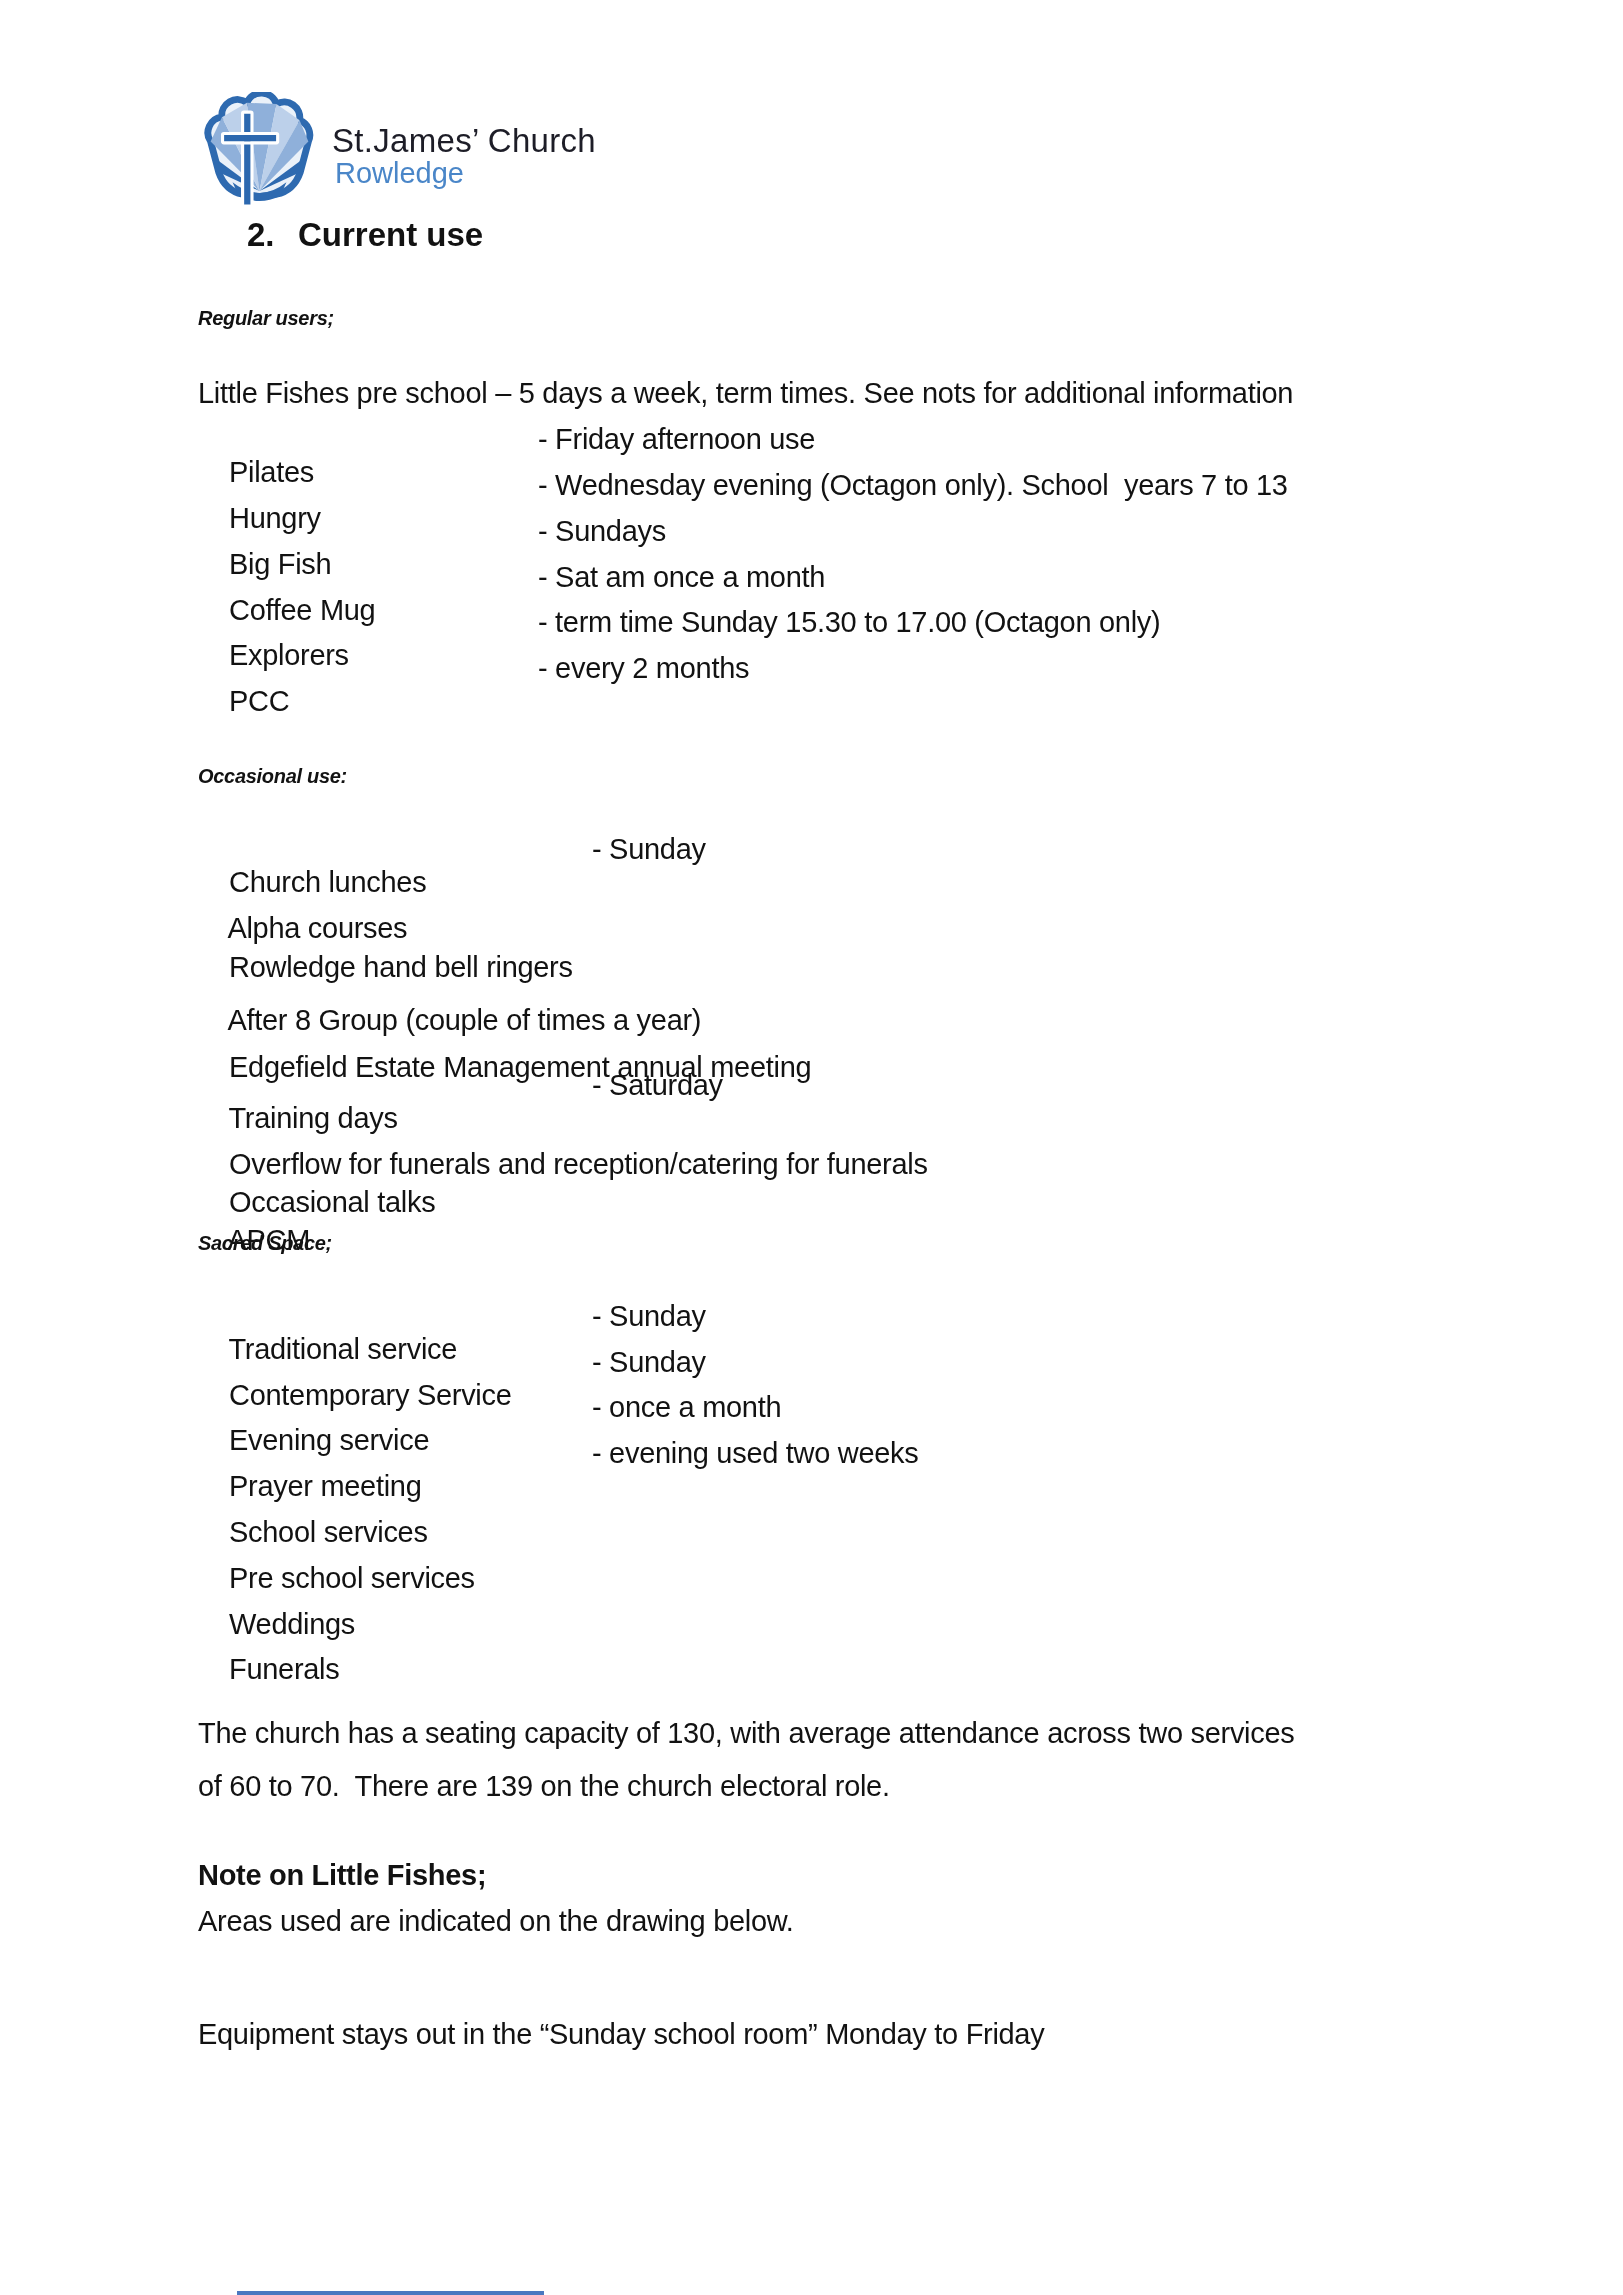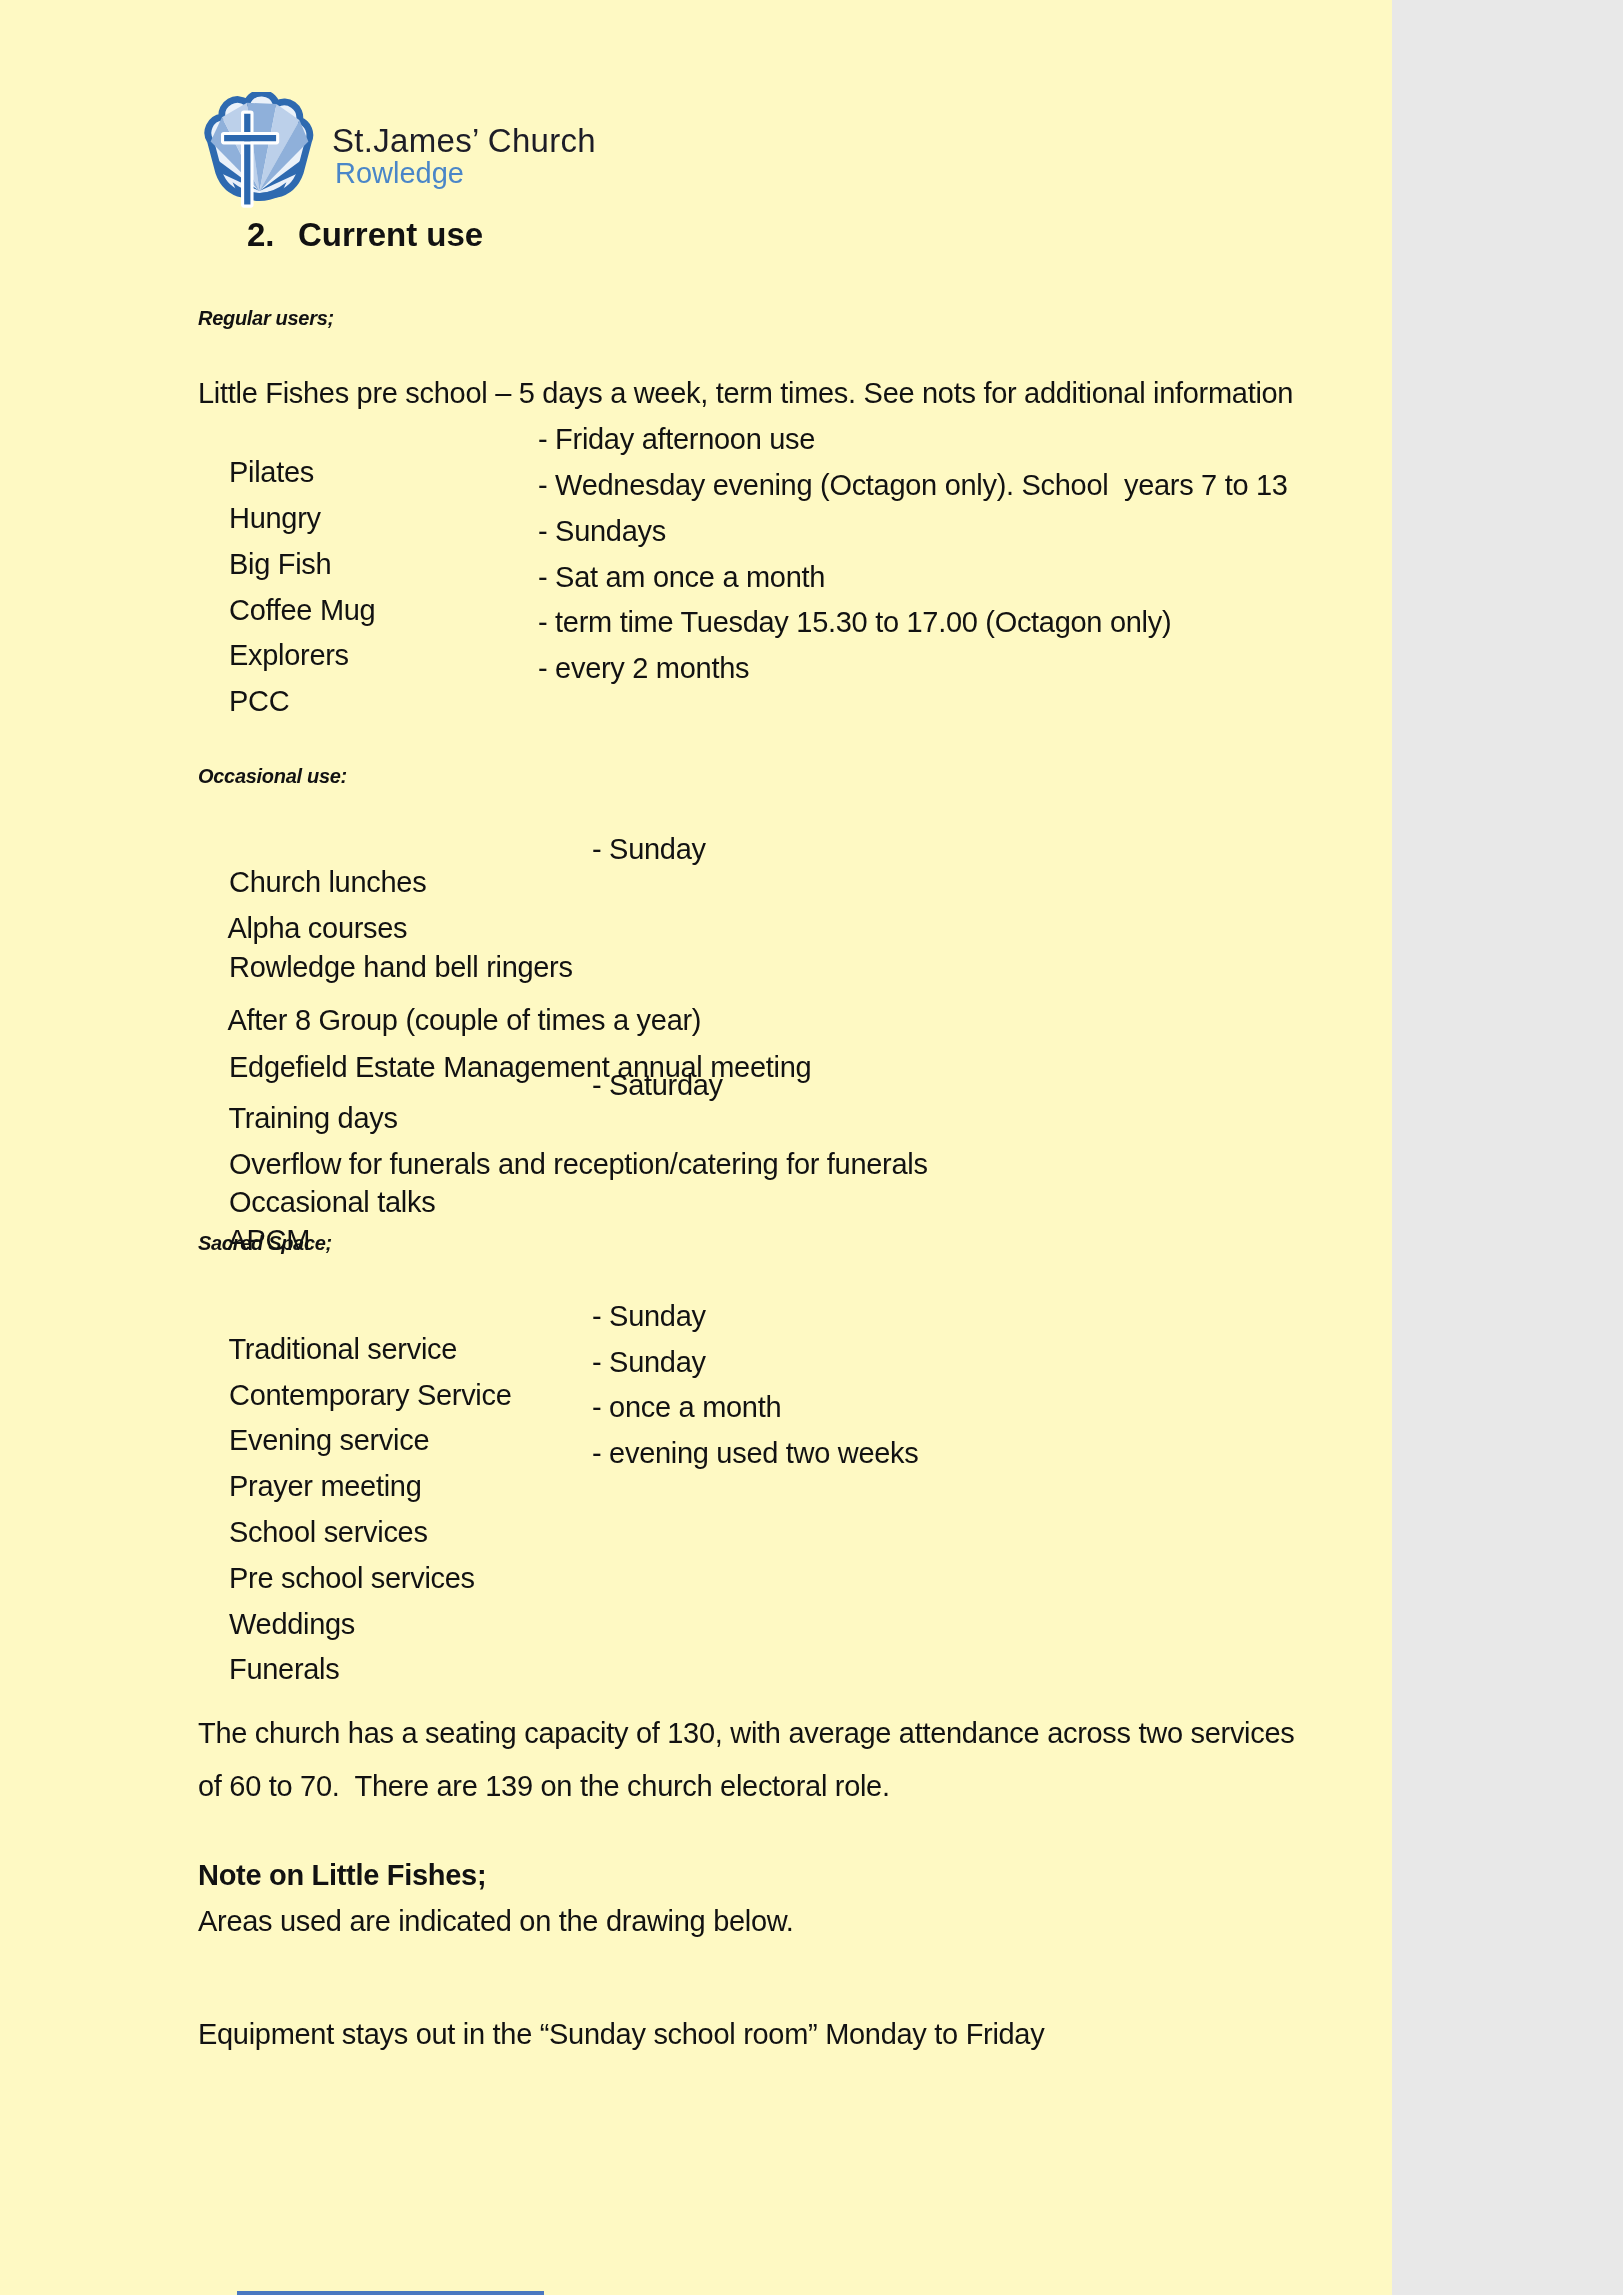--- a/index.html
+++ b/index.html
@@ -1,18 +1,18 @@
 <!DOCTYPE html>
 <html style="font-size:10.5px"><head>
 <meta charset="utf-8">
 <style>
   html,body { margin:0; padding:0; background:#e8e8e8; }
   #page {
-    position:relative; width:1392px; height:2295px;
-    background:#fef9c3; overflow:hidden;
+    position:relative; width:1623px; height:2295px;
+    background:#ffffff; overflow:hidden;
     font-family:"Liberation Sans", sans-serif;
     color:#121212;
   }
   .txt { white-space:pre; }
   
   #logo-block { position:absolute; left:200px; top:92px; width:510px; height:124px; }
   #logo-icon { position:absolute; left:0; top:0; }
   #logo-title {
     position:absolute; left:132px; top:30px;
     font-size:33px; color:#1d1d27; letter-spacing:0.3px; white-space:pre;
@@ -95,21 +95,21 @@
   <div class="row" style="top:515px">
     <span class="label">Big Fish</span>
     <span class="val val-a">- Sundays</span>
   </div>
   <div class="row" style="top:561px">
     <span class="label">Coffee Mug</span>
     <span class="val val-a">- Sat am once a month</span>
   </div>
   <div class="row" style="top:606px">
     <span class="label">Explorers</span>
-    <span class="val val-a">- term time Tuesday 15.30 to 17.00 (Octagon only)</span>
+    <span class="val val-a">- term time Sunday 15.30 to 17.00 (Octagon only)</span>
   </div>
   <div class="row" style="top:652px">
     <span class="label">PCC</span>
     <span class="val val-a">- every 2 months</span>
   </div>
 
   <div class="body-line sec-head" style="top:765px">Occasional use:</div>
 
   <div class="row" style="top:833px">
     <span class="label">Church lunches</span>

